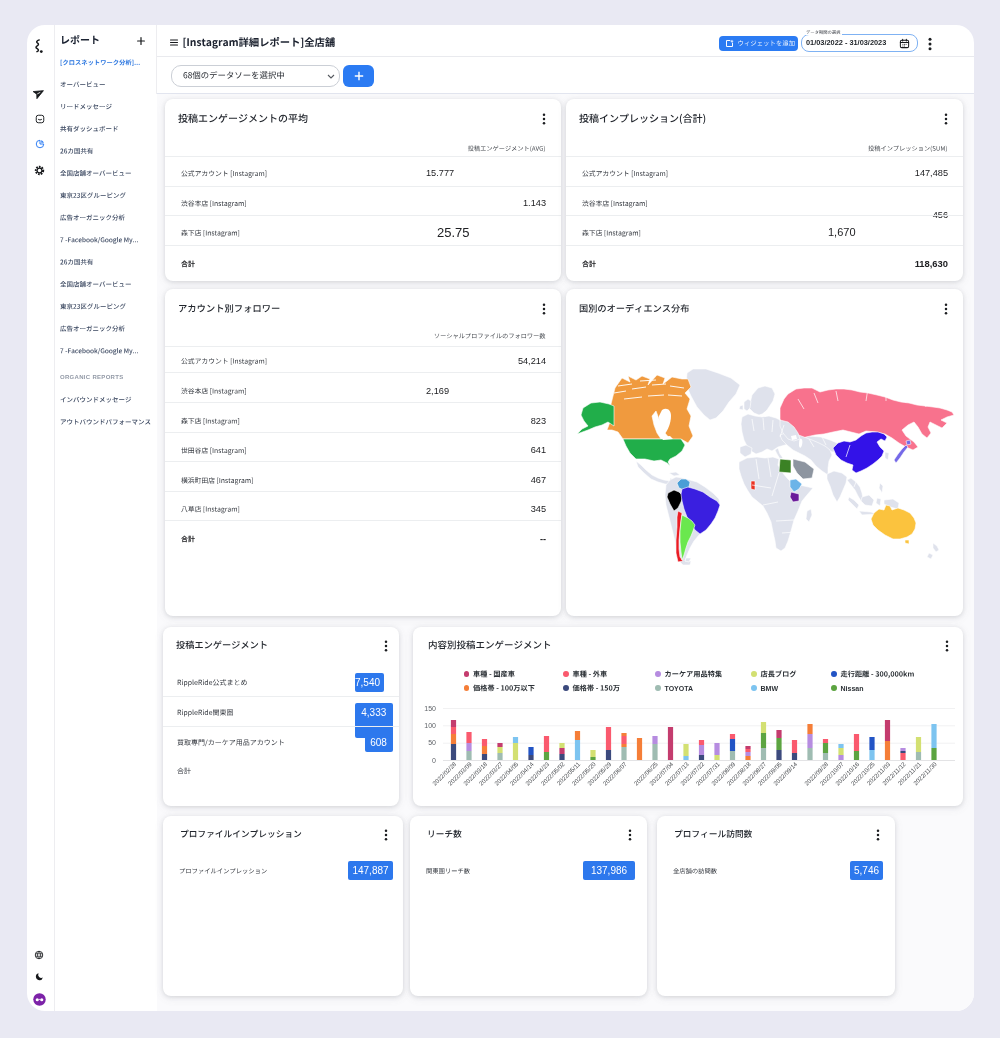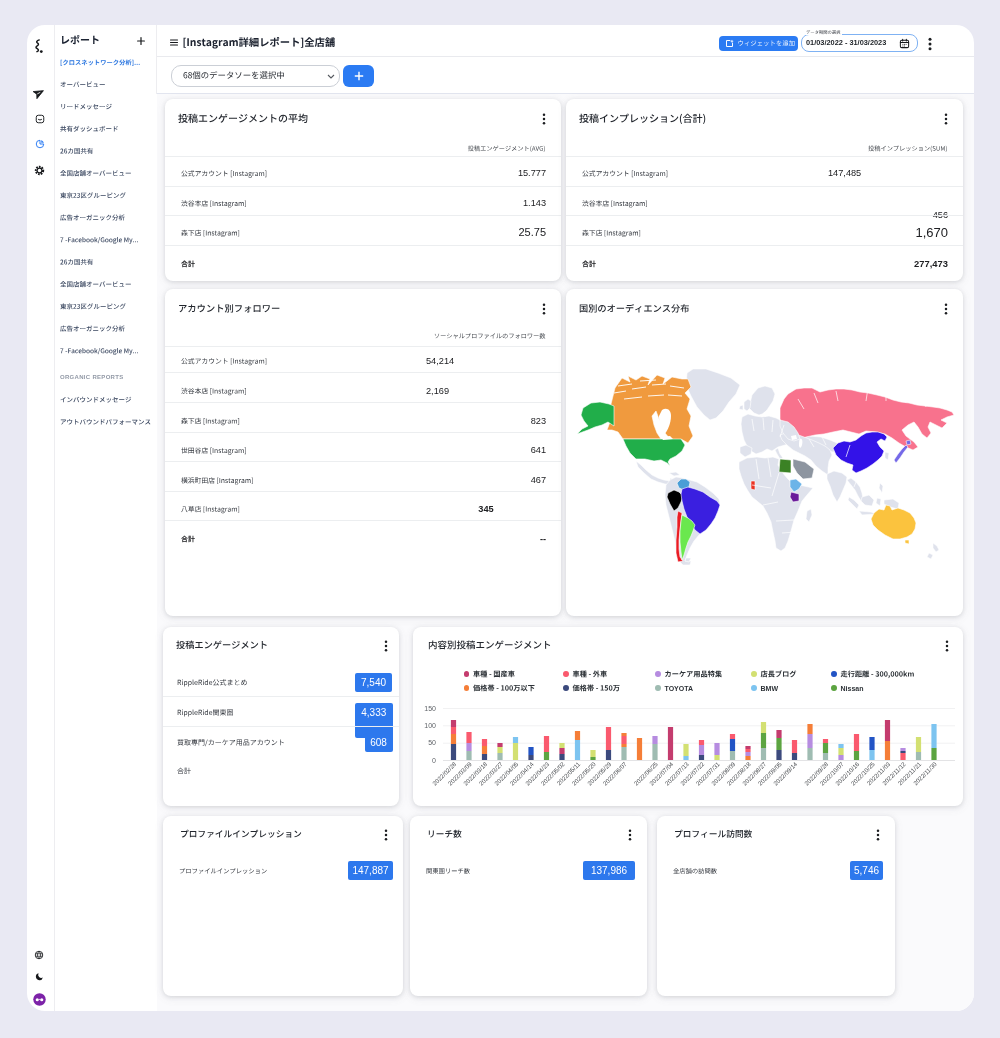--- a/index.html
+++ b/index.html
@@ -74,73 +74,73 @@
 <svg style="position:absolute;left:353.5px;top:70.5px" width="10" height="10" viewBox="0 0 10 10">
     <path d="M5 0.8 V9.2 M0.8 5 H9.2" stroke="#fff" stroke-width="1.4"></path>
   </svg>
 <div style="position:absolute;left:165px;top:99px;width:396px;height:182px;background:#fff;border-radius:8px;box-shadow:0 1px 4px rgba(95,99,110,.18),0 2px 10px rgba(95,99,110,.10)"></div>
 <svg style="position:absolute;left:540.5px;top:111px" width="6" height="16">
     <circle cx="3" cy="3.8" r="1.25" fill="#1c1e21"></circle>
     <circle cx="3" cy="8" r="1.25" fill="#1c1e21"></circle>
     <circle cx="3" cy="12.2" r="1.25" fill="#1c1e21"></circle>
   </svg>
 <div style="position:absolute;left:165px;top:156px;width:396px;height:1px;background:#eceef0"></div>
-<div style="position:absolute;left:426px;width:120px;top:167.0px;line-height:13.2px;font-size:9.2px;color:#202124;font-weight:400;text-align:right;white-space:nowrap">15.777</div>
+<div style="position:absolute;left:426px;width:120px;top:167.0px;line-height:13.2px;font-size:9.2px;color:#202124;font-weight:400;text-align:left;white-space:nowrap">15.777</div>
 <div style="position:absolute;left:426px;width:120px;top:196.9px;line-height:13.2px;font-size:9.2px;color:#202124;font-weight:400;text-align:right;white-space:nowrap">1.143</div>
-<div style="position:absolute;left:426px;width:120px;top:226.4px;line-height:13.2px;font-size:11px;color:#202124;font-weight:400;text-align:right;white-space:nowrap">25.75</div>
+<div style="position:absolute;left:437px;width:120px;top:226.4px;line-height:13.2px;font-size:13px;color:#202124;font-weight:400;text-align:left;white-space:nowrap">25.75</div>
 <div style="position:absolute;left:165px;top:186.3px;width:396px;height:1px;background:#eceef0"></div>
 <div style="position:absolute;left:165px;top:215.4px;width:396px;height:1px;background:#eceef0"></div>
 <div style="position:absolute;left:165px;top:244.5px;width:396px;height:1px;background:#eceef0"></div>
 <div style="position:absolute;left:566px;top:99px;width:397px;height:182px;background:#fff;border-radius:8px;box-shadow:0 1px 4px rgba(95,99,110,.18),0 2px 10px rgba(95,99,110,.10)"></div>
 <svg style="position:absolute;left:942.5px;top:111px" width="6" height="16">
     <circle cx="3" cy="3.8" r="1.25" fill="#1c1e21"></circle>
     <circle cx="3" cy="8" r="1.25" fill="#1c1e21"></circle>
     <circle cx="3" cy="12.2" r="1.25" fill="#1c1e21"></circle>
   </svg>
 <div style="position:absolute;left:566px;top:156px;width:397px;height:1px;background:#eceef0"></div>
-<div style="position:absolute;left:828px;width:120px;top:167.0px;line-height:13.2px;font-size:9.2px;color:#202124;font-weight:400;white-space:nowrap">147,485</div>
+<div style="position:absolute;left:828px;width:120px;top:167.0px;line-height:13.2px;font-size:9.2px;color:#202124;font-weight:400;text-align:right;white-space:nowrap">147,485</div>
 <div style="position:absolute;left:828px;width:120px;top:209px;line-height:13.2px;font-size:9.2px;color:#202124;font-weight:400;text-align:right;white-space:nowrap">456</div>
-<div style="position:absolute;left:828px;width:120px;top:226.4px;line-height:13.2px;font-size:13px;color:#202124;font-weight:400;text-align:right;white-space:nowrap">1,670</div>
+<div style="position:absolute;left:828px;width:120px;top:226.4px;line-height:13.2px;font-size:11px;color:#202124;font-weight:400;text-align:left;white-space:nowrap">1,670</div>
 <div style="position:absolute;left:566px;top:186.3px;width:397px;height:1px;background:#eceef0"></div>
 <div style="position:absolute;left:566px;top:215.4px;width:397px;height:1px;background:#eceef0"></div>
 <div style="position:absolute;left:566px;top:244.5px;width:397px;height:1px;background:#eceef0"></div>
-<div style="position:absolute;left:828px;width:120px;top:257.3px;line-height:13.4px;font-size:9.4px;color:#202124;font-weight:700;text-align:right;white-space:nowrap">277,473</div>
+<div style="position:absolute;left:828px;width:120px;top:257.3px;line-height:13.4px;font-size:9.4px;color:#202124;font-weight:700;text-align:right;white-space:nowrap">118,630</div>
 <div style="position:absolute;left:165px;top:289px;width:396px;height:327px;background:#fff;border-radius:8px;box-shadow:0 1px 4px rgba(95,99,110,.18),0 2px 10px rgba(95,99,110,.10)"></div>
 <svg style="position:absolute;left:540.5px;top:301px" width="6" height="16">
     <circle cx="3" cy="3.8" r="1.25" fill="#1c1e21"></circle>
     <circle cx="3" cy="8" r="1.25" fill="#1c1e21"></circle>
     <circle cx="3" cy="12.2" r="1.25" fill="#1c1e21"></circle>
   </svg>
 <div style="position:absolute;left:165px;top:345.7px;width:396px;height:1px;background:#eceef0"></div>
-<div style="position:absolute;left:426px;width:120px;top:354.6px;line-height:13.2px;font-size:9.2px;color:#202124;font-weight:400;white-space:nowrap">54,214</div>
+<div style="position:absolute;left:426px;width:120px;top:354.6px;line-height:13.2px;font-size:9.2px;color:#202124;font-weight:400;text-align:right;white-space:nowrap">54,214</div>
 <div style="position:absolute;left:165px;top:371.9px;width:396px;height:1px;background:#eceef0"></div>
 <div style="position:absolute;left:426px;width:120px;top:384.5px;line-height:13.2px;font-size:9.2px;color:#202124;font-weight:400;text-align:left;white-space:nowrap">2,169</div>
 <div style="position:absolute;left:165px;top:401.8px;width:396px;height:1px;background:#eceef0"></div>
 <div style="position:absolute;left:426px;width:120px;top:414.5px;line-height:13.2px;font-size:9.2px;color:#202124;font-weight:400;text-align:right;white-space:nowrap">823</div>
 <div style="position:absolute;left:165px;top:431.7px;width:396px;height:1px;background:#eceef0"></div>
 <div style="position:absolute;left:426px;width:120px;top:444.0px;line-height:13.2px;font-size:9.2px;color:#202124;font-weight:400;text-align:right;white-space:nowrap">641</div>
 <div style="position:absolute;left:165px;top:461.2px;width:396px;height:1px;background:#eceef0"></div>
 <div style="position:absolute;left:426px;width:120px;top:473.9px;line-height:13.2px;font-size:9.2px;color:#202124;font-weight:400;text-align:right;white-space:nowrap">467</div>
 <div style="position:absolute;left:165px;top:490.7px;width:396px;height:1px;background:#eceef0"></div>
-<div style="position:absolute;left:426px;width:120px;top:502.6px;line-height:13.2px;font-size:9.2px;color:#202124;font-weight:700;text-align:center;white-space:nowrap">345</div>
+<div style="position:absolute;left:426px;width:120px;top:502.6px;line-height:13.2px;font-size:9.2px;color:#202124;font-weight:400;text-align:right;white-space:nowrap">345</div>
 <div style="position:absolute;left:165px;top:519.8px;width:396px;height:1px;background:#eceef0"></div>
 <div style="position:absolute;left:426px;width:120px;top:532.5px;line-height:13.2px;font-size:9.2px;color:#202124;font-weight:700;text-align:right;white-space:nowrap">--</div>
 <div style="position:absolute;left:566px;top:289px;width:397px;height:327px;background:#fff;border-radius:8px;box-shadow:0 1px 4px rgba(95,99,110,.18),0 2px 10px rgba(95,99,110,.10)"></div>
 <svg style="position:absolute;left:942.5px;top:301px" width="6" height="16">
     <circle cx="3" cy="3.8" r="1.25" fill="#1c1e21"></circle>
     <circle cx="3" cy="8" r="1.25" fill="#1c1e21"></circle>
     <circle cx="3" cy="12.2" r="1.25" fill="#1c1e21"></circle>
   </svg>
 <div style="position:absolute;left:163px;top:627px;width:236px;height:179px;background:#fff;border-radius:8px;box-shadow:0 1px 4px rgba(95,99,110,.18),0 2px 10px rgba(95,99,110,.10)"></div>
 <svg style="position:absolute;left:383px;top:637.5px" width="6" height="16">
     <circle cx="3" cy="3.8" r="1.25" fill="#1c1e21"></circle>
     <circle cx="3" cy="8" r="1.25" fill="#1c1e21"></circle>
     <circle cx="3" cy="12.2" r="1.25" fill="#1c1e21"></circle>
   </svg>
-<div style="position:absolute;left:355px;top:672.7px;width:37px;height:19.5px;background:#2d78ed;border-radius:2px;color:#fff;font-size:10px;line-height:19.5px;text-align:center">7,540</div>
+<div style="position:absolute;left:355px;top:672.7px;width:29px;height:19.5px;background:#2d78ed;border-radius:2px;color:#fff;font-size:10px;line-height:19.5px;">7,540</div>
 <div style="position:absolute;left:355px;top:702.7px;width:37.5px;height:35px;background:#2d78ed;border-radius:2px;color:#fff;font-size:10px;line-height:19.5px;text-align:center">4,333</div>
 <div style="position:absolute;left:364.5px;top:732.7px;width:28.0px;height:19.5px;background:#2d78ed;border-radius:2px;color:#fff;font-size:10px;line-height:19.5px;text-align:center">608</div>
 <div style="position:absolute;left:163px;top:695.7px;width:236px;height:1px;background:#eceef0"></div>
 <div style="position:absolute;left:163px;top:726.2px;width:236px;height:1px;background:#eceef0"></div>
 <div style="position:absolute;left:413px;top:627px;width:550px;height:179px;background:#fff;border-radius:8px;box-shadow:0 1px 4px rgba(95,99,110,.18),0 2px 10px rgba(95,99,110,.10)"></div>
 <svg style="position:absolute;left:944px;top:637.5px" width="6" height="16">
     <circle cx="3" cy="3.8" r="1.25" fill="#1c1e21"></circle>
     <circle cx="3" cy="8" r="1.25" fill="#1c1e21"></circle>
     <circle cx="3" cy="12.2" r="1.25" fill="#1c1e21"></circle>
   </svg>

